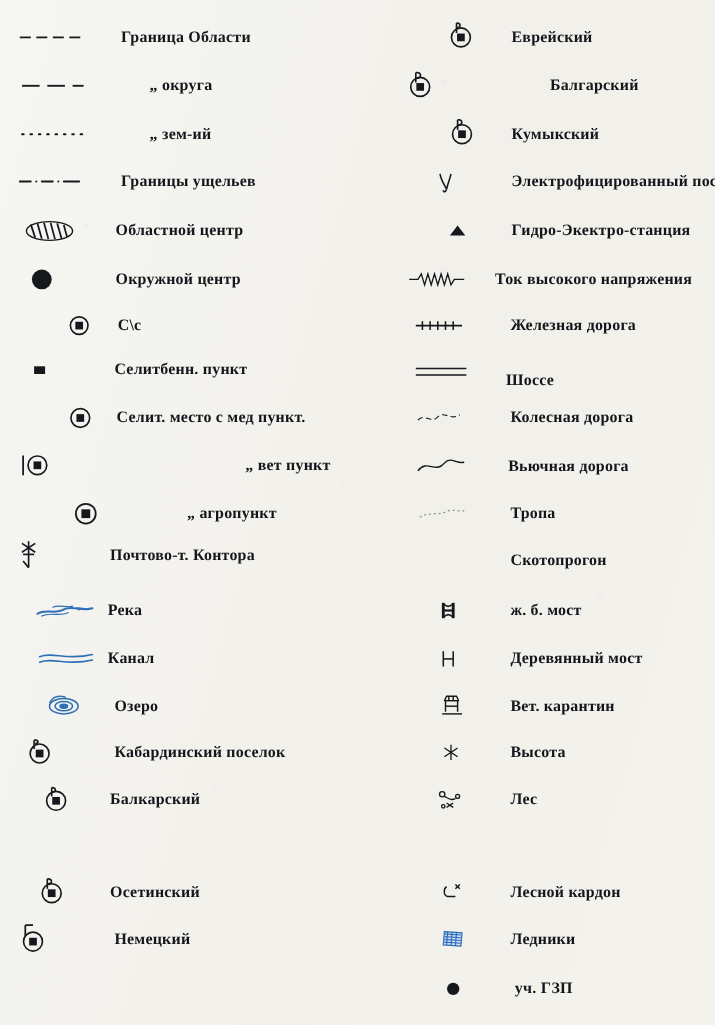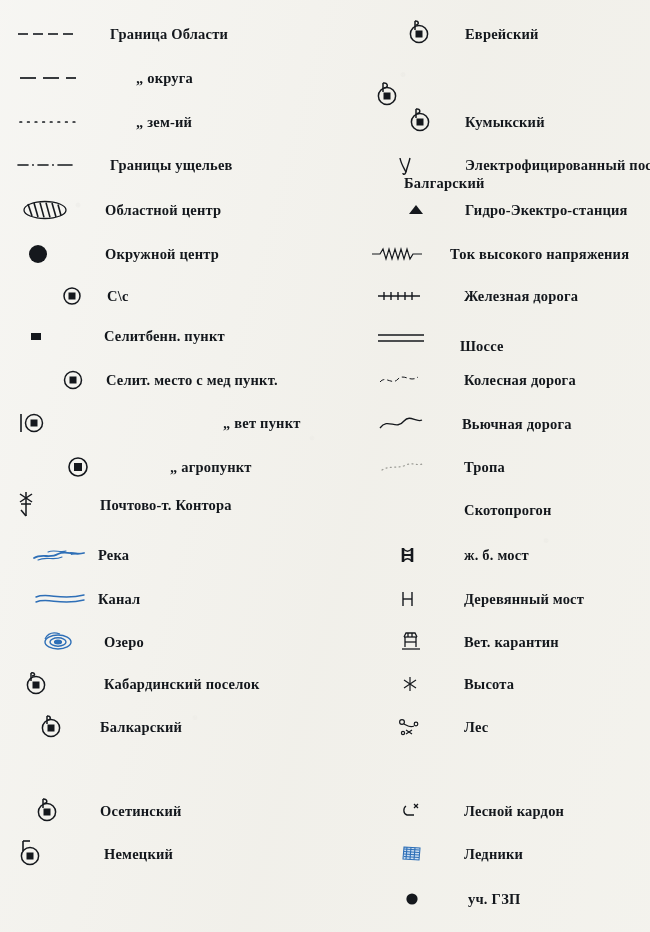--- a/index.html
+++ b/index.html
@@ -334,21 +334,21 @@
             <path d="M37,2 L37,11"></path>
             <path d="M37,2 C41,1.5 41.5,6 37.5,6"></path>
           </g>
           <circle cx="41" cy="15" r="8.6" fill="none" stroke="#15181d" stroke-width="1.5"></circle>
           <rect x="37.5" y="11.5" width="7" height="7" fill="#15181d"></rect>
         </svg>
       </span>
       <span class="label" style="margin-left:-9px;">Еврейский</span>
     </div>
 
-    <div class="row" style="top:80px; left:48px;flex-direction:column;">
+    <div class="row" style="top:63px; left:48px;">
       <span class="sym">
         <svg width="96" height="30" viewBox="0 0 96 30">
           <g stroke="#15181d" stroke-width="1.5" fill="none">
             <path d="M0,3 L0,12"></path>
             <path d="M0,3 C5,2 6,8 1,8"></path>
           </g>
           <circle cx="4" cy="16" r="8.6" fill="none" stroke="#15181d" stroke-width="1.5"></circle>
           <rect x="0.5" y="12.5" width="7" height="7" fill="#15181d"></rect>
         </svg>
       </span>

